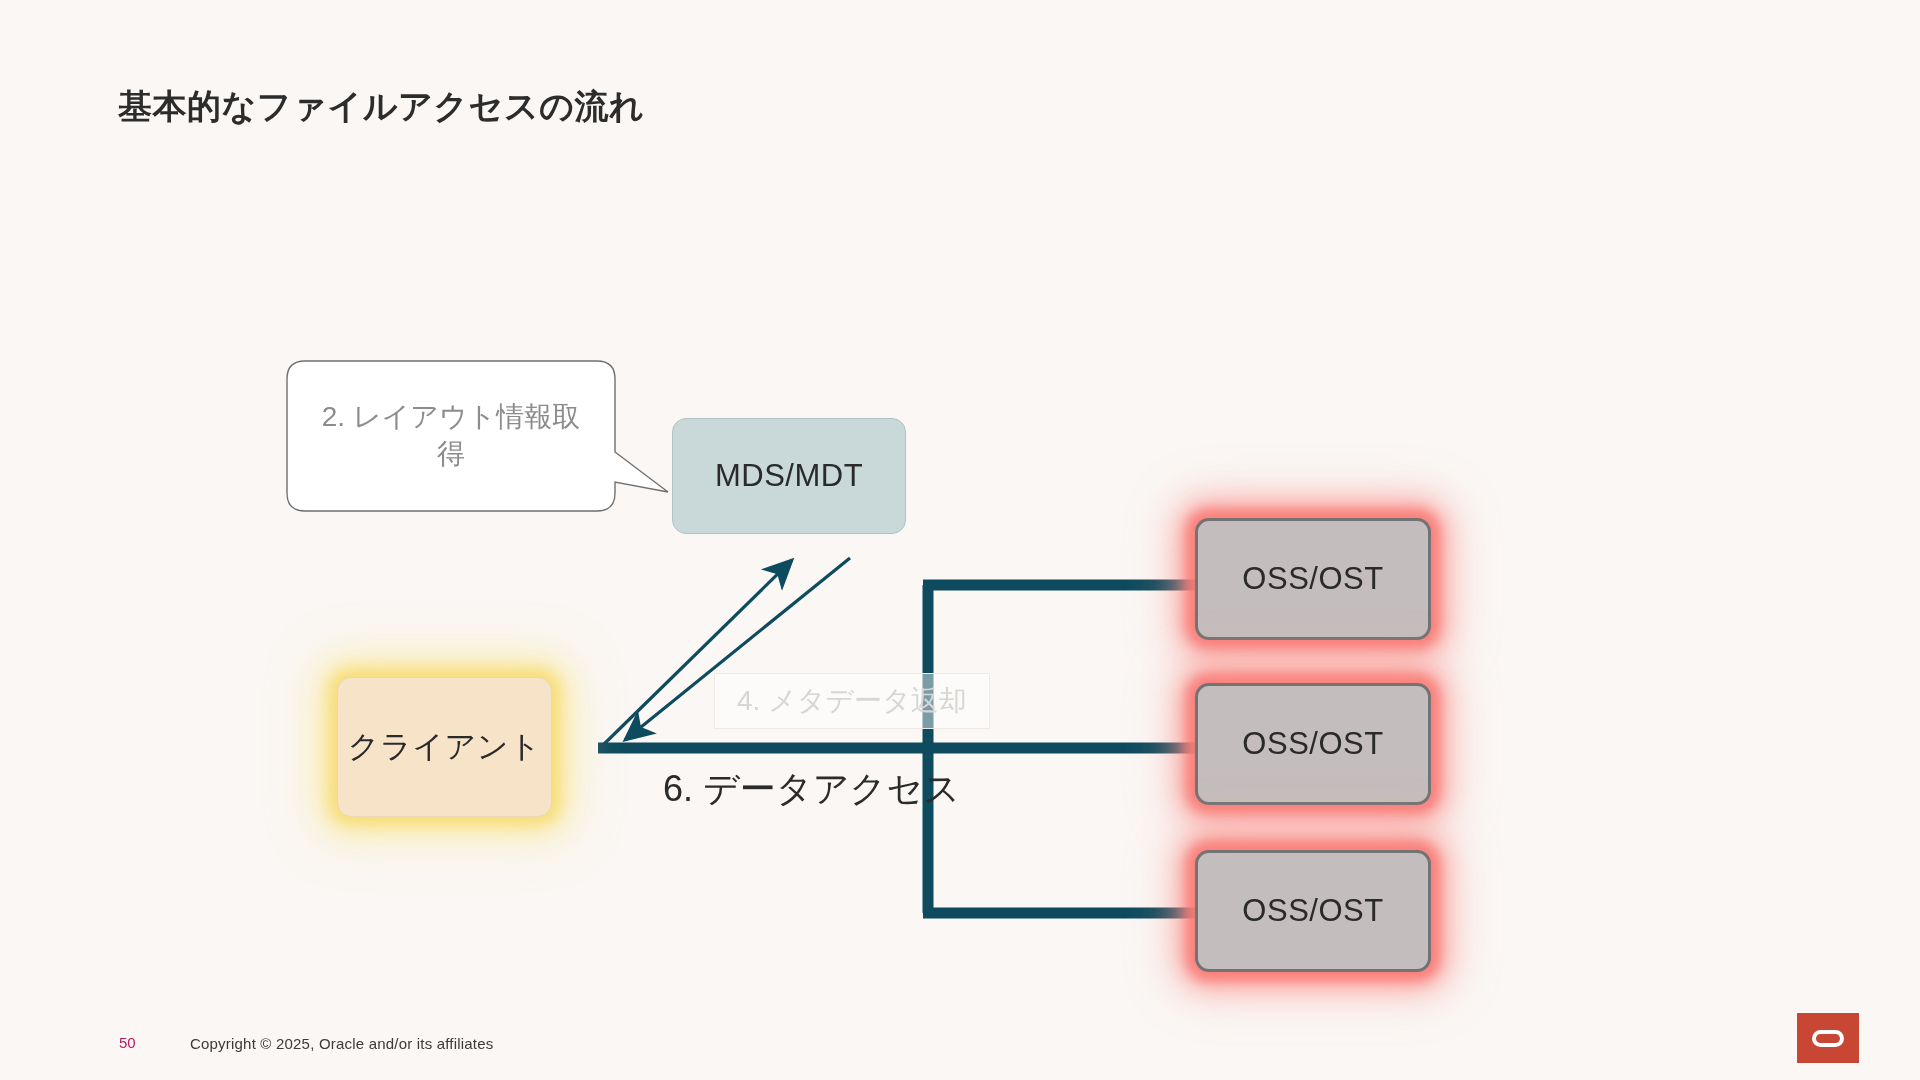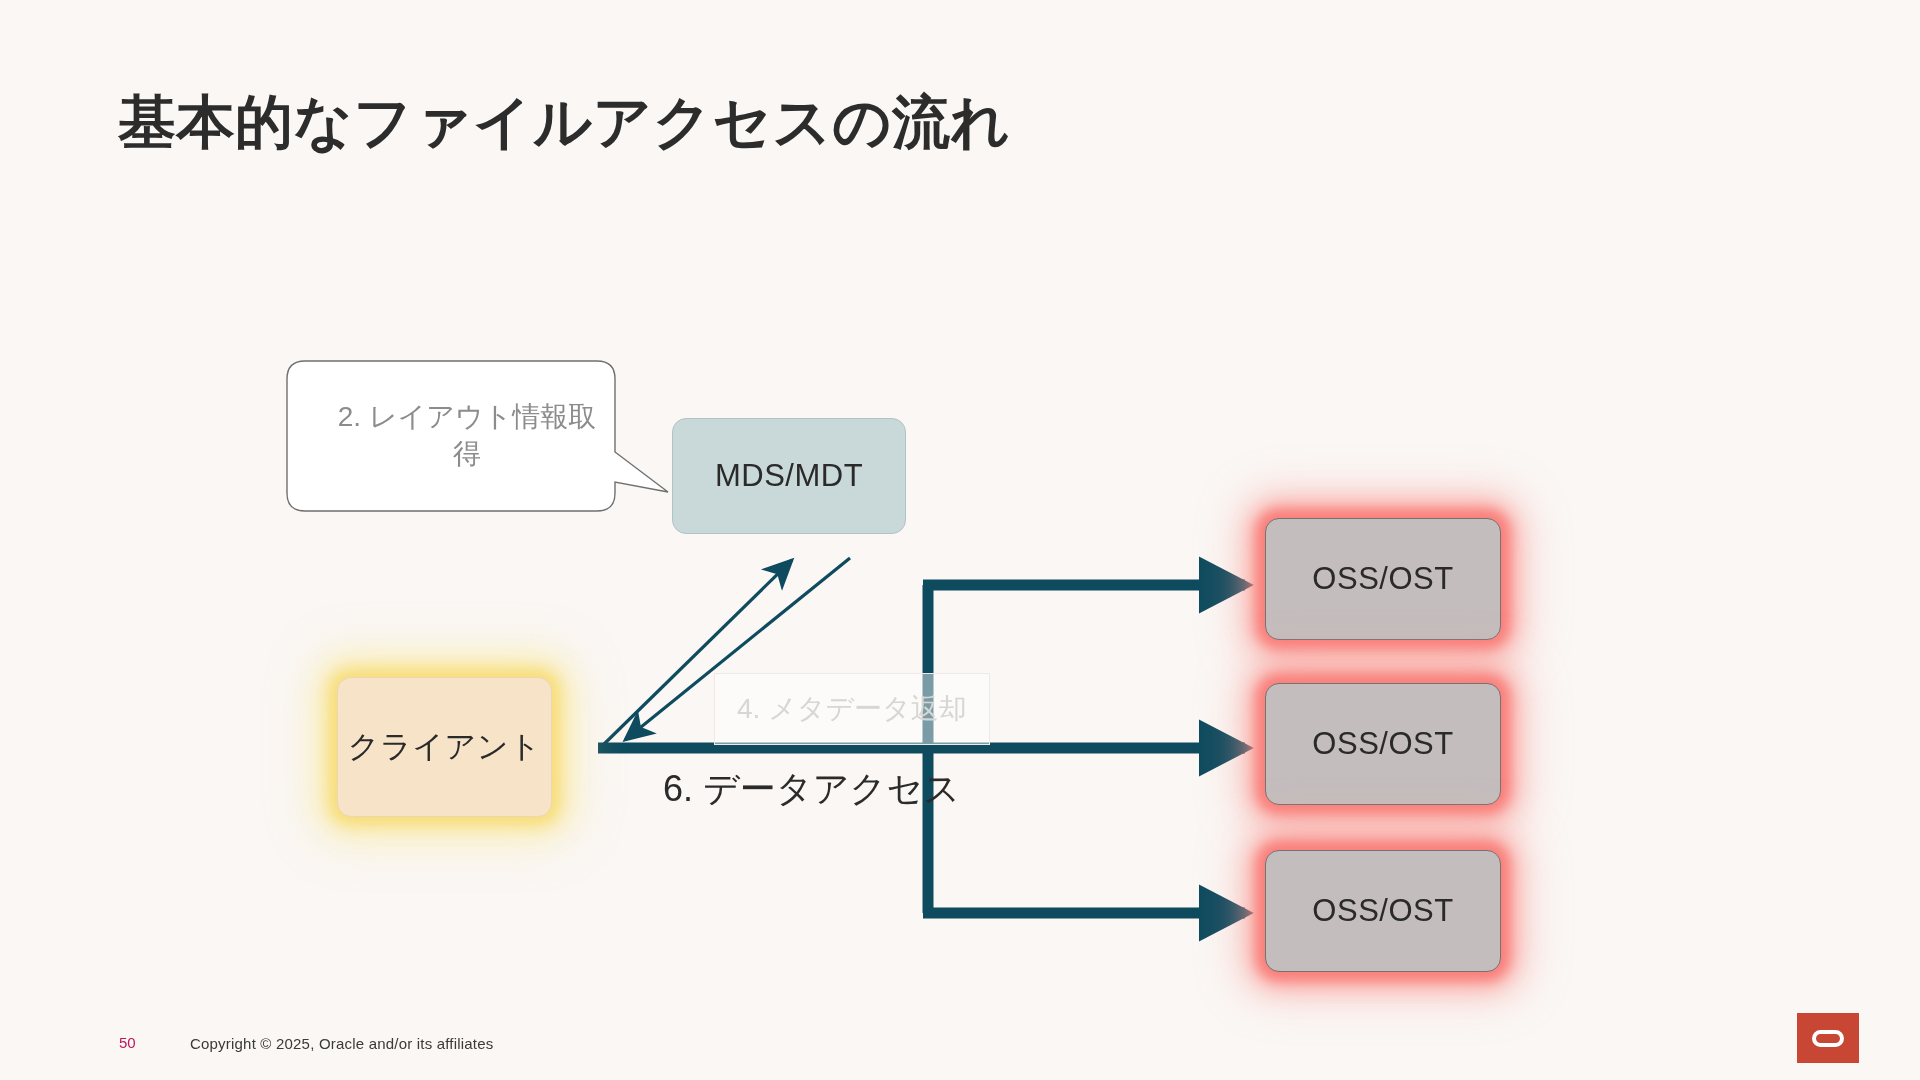--- a/index.html
+++ b/index.html
@@ -14,21 +14,21 @@
     background: #faf7f4;
     overflow: hidden;
     font-family: "Liberation Sans", "DejaVu Sans", sans-serif;
   }
 
   
   #slide-title {
     position: absolute;
     left: 118px;
     top: 84px;
-    font-size: 58px;
+    font-size: 34px;
     font-weight: bold;
     color: #2c2c2c;
     letter-spacing: 0.5px;
     white-space: nowrap;
   }
 
   
   #connectors {
     position: absolute;
     left: 0;
@@ -71,45 +71,45 @@
     background: #f6e3c8;
     border: 1px solid #ecd6b4;
     box-shadow:
       0 0 14px 8px rgba(247, 219, 110, 0.85),
       0 0 30px 18px rgba(250, 229, 140, 0.55),
       0 0 46px 26px rgba(252, 238, 176, 0.35);
   }
 
   
   .node-oss {
-    left: 1265px;
+    left: 1195px;
     width: 236px;
     height: 122px;
     background: #c4bdbd;
-    border: 1px solid #737373;
+    border: 3px solid #737373;
     box-shadow:
       0 0 12px 9px rgba(250, 122, 118, 0.9),
       0 0 26px 17px rgba(250, 140, 134, 0.6),
       0 0 44px 26px rgba(252, 170, 165, 0.35);
   }
   #node-oss-1 { top: 518px; }
   #node-oss-2 { top: 683px; }
   #node-oss-3 { top: 850px; }
 
   
   #bubble-layout {
     position: absolute;
     left: 287px;
     top: 361px;
     width: 328px;
     height: 150px;
   }
   #bubble-layout .bubble-text {
     position: absolute;
-    left: 16px;
+    left: 0;
     top: 0;
     width: 328px;
     height: 150px;
     display: flex;
     align-items: center;
     justify-content: center;
     text-align: center;
     font-size: 28px;
     line-height: 1.32;
     color: #8c8c8c;
@@ -128,21 +128,21 @@
     font-size: 28px;
     color: #8f8f8f;
   }
   #label-step4 {
     left: 714px;
     top: 673px;
     font-size: 28px;
     color: #d8d6d3;
     background: rgba(255,255,255,0.45);
     border: 1px solid #efeae6;
-    padding: 16px 22px;
+    padding: 8px 22px;
   }
   #label-step6 {
     left: 663px;
     top: 765px;
     font-size: 36px;
     color: #2b2b2b;
   }
 
   
   #footer-page {

